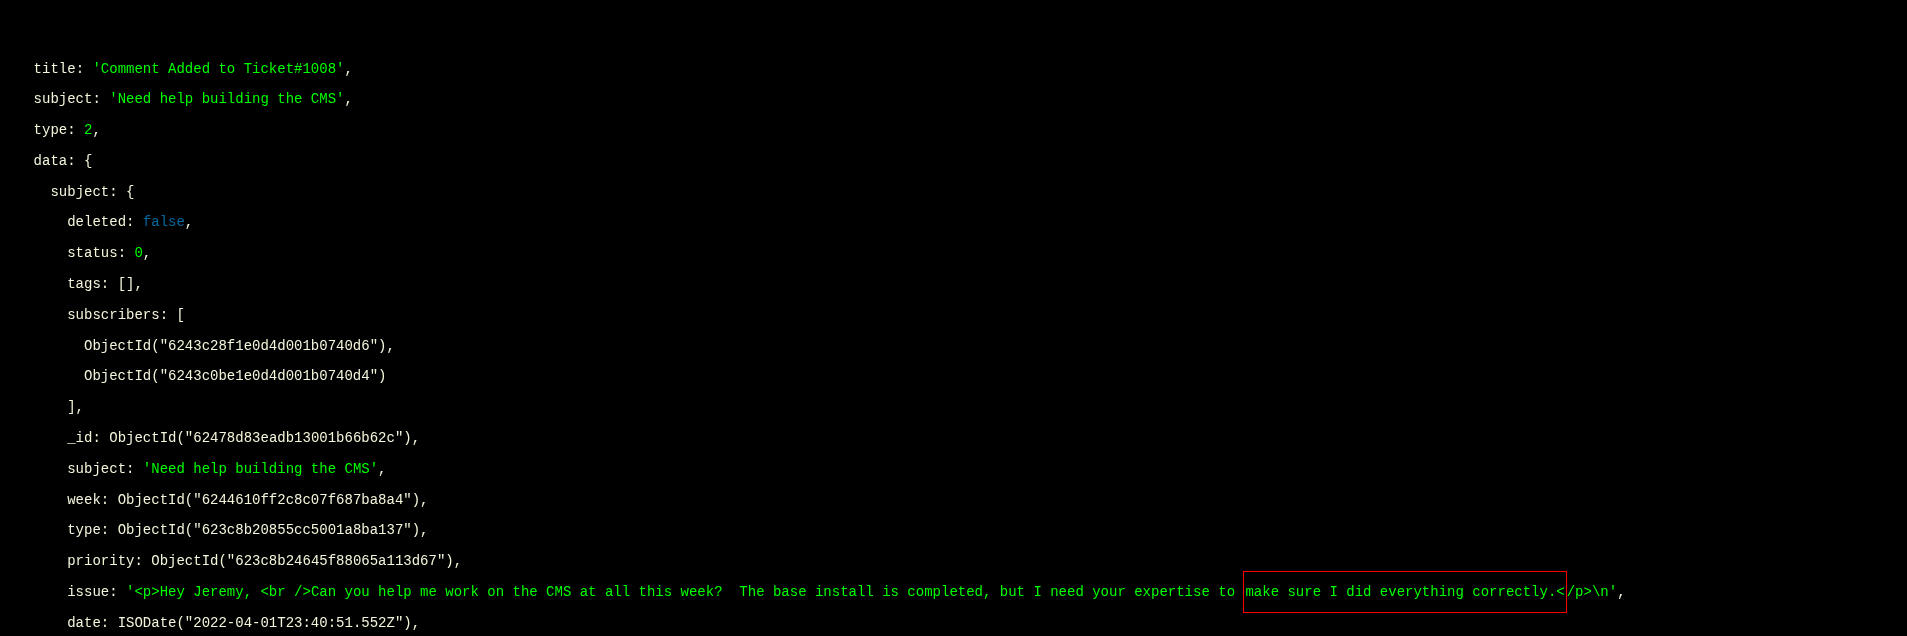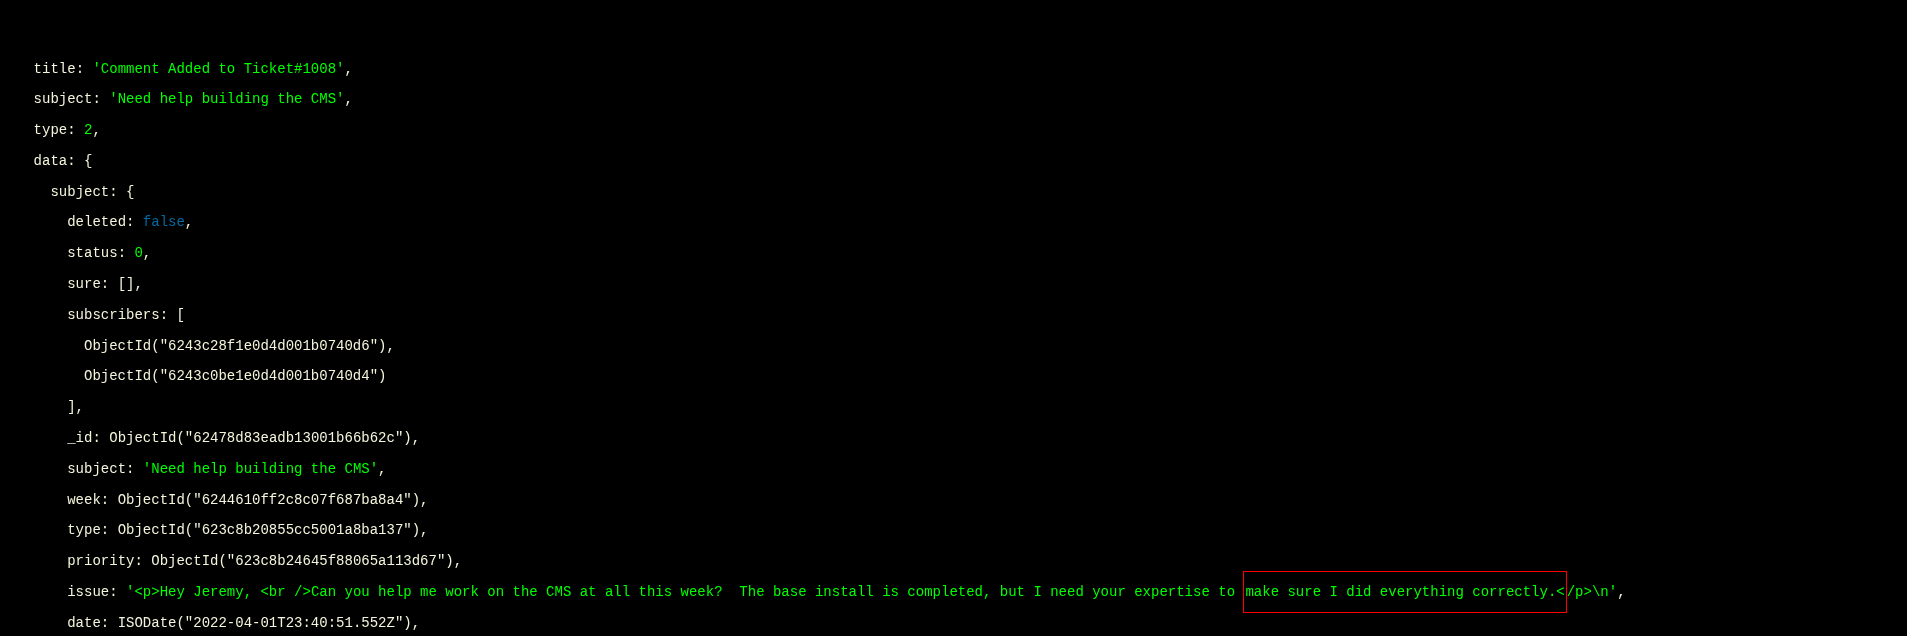--- a/index.html
+++ b/index.html
@@ -29,21 +29,21 @@
 
 
 
 <span class="line">    <span>title</span>: <span class="str">'Comment Added to Ticket#1008'</span>,</span>
 <span class="line">    <span>subject</span>: <span class="str">'Need help building the CMS'</span>,</span>
 <span class="line">    <span>type</span>: <span class="num">2</span>,</span>
 <span class="line">    <span>data</span>: {</span>
 <span class="line">      <span>subject</span>: {</span>
 <span class="line">        <span>deleted</span>: <span class="bool">false</span>,</span>
 <span class="line">        <span>status</span>: <span class="num">0</span>,</span>
-<span class="line">        <span>sure</span>: <span>[]</span>,</span>
+<span class="line">        <span>tags</span>: <span>[]</span>,</span>
 <span class="line">        <span>subscribers</span>: [</span>
 <span class="line">          <span>ObjectId("6243c28f1e0d4d001b0740d6")</span>,</span>
 <span class="line">          <span>ObjectId("6243c0be1e0d4d001b0740d4")</span></span>
 <span class="line">        ],</span>
 <span class="line">        <span>_id</span>: <span>ObjectId("62478d83eadb13001b66b62c")</span>,</span>
 <span class="line">        <span>subject</span>: <span class="str">'Need help building the CMS'</span>,</span>
 <span class="line">        <span>week</span>: <span>ObjectId("6244610ff2c8c07f687ba8a4")</span>,</span>
 <span class="line">        <span>type</span>: <span>ObjectId("623c8b20855cc5001a8ba137")</span>,</span>
 <span class="line">        <span>priority</span>: <span>ObjectId("623c8b24645f88065a113d67")</span>,</span>
 <span class="line">        <span>issue</span>: <span class="str"><span>'&lt;p&gt;Hey Jeremy, &lt;br /&gt;Can you help me work on the CMS at all this week?  The base install is completed, but I need your expertise to </span><span class="hl">make sure I did everything correctly.&lt;</span><span>/p&gt;\n'</span></span>,</span>

